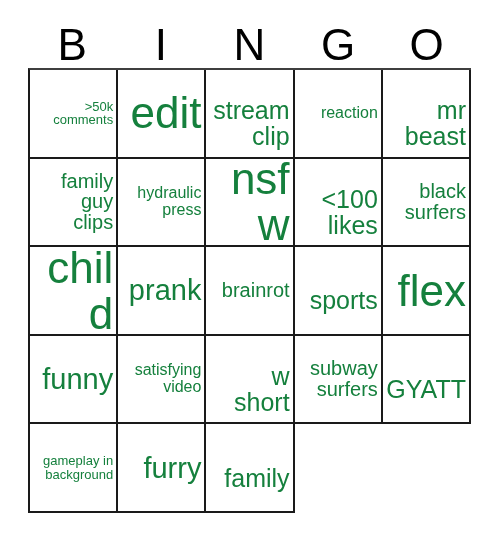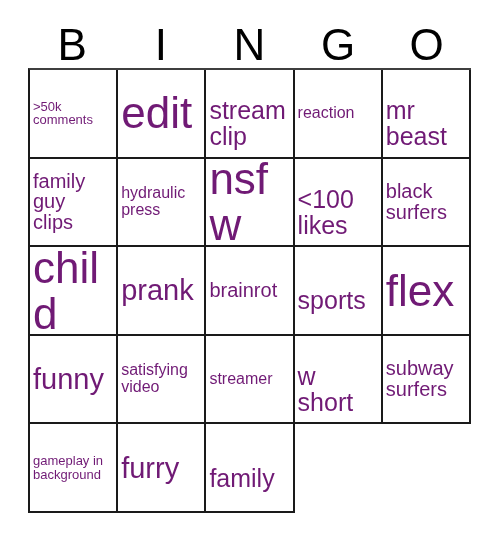--- a/index.html
+++ b/index.html
@@ -64,23 +64,23 @@
     display: flex;
     align-items: center;
     justify-content: center;
     padding: 1px 3px;
     overflow: hidden;
     background: #ffffff;
   }
   .cell-text {
     display: block;
     width: 100%;
-    text-align: left;
+    text-align: right;
     line-height: 1.04;
-    color: #701a75;
+    color: #15803d;
     word-wrap: break-word;
     white-space: pre-line;
   }
   
   .fs-xl   { font-size: 44px; }
   .fs-lg   { font-size: 29px; }
   .fs-md   { font-size: 25px; margin-top: 20px; }
   .fs-sm   { font-size: 20px; }
   .fs-xs   { font-size: 16px; }
   .fs-xxs  { font-size: 13px; }
@@ -153,29 +153,29 @@
         <span class="cell-text fs-xl">flex</span>
       </div>
       <div class="cell">
         <span class="cell-text fs-lg">funny</span>
       </div>
       <div class="cell">
         <span class="cell-text fs-xs">satisfying
 video</span>
       </div>
       <div class="cell">
-        <span class="cell-text fs-xs">streamer</span>
-      </div>
-      <div class="cell">
         <span class="cell-text fs-md">w
 short</span>
       </div>
       <div class="cell">
         <span class="cell-text fs-sm">subway
 surfers</span>
+      </div>
+      <div class="cell">
+        <span class="cell-text fs-md">GYATT</span>
       </div>
       <div class="cell">
         <span class="cell-text fs-xxs">gameplay in
 background</span>
       </div>
       <div class="cell">
         <span class="cell-text fs-lg">furry</span>
       </div>
       <div class="cell">
         <span class="cell-text fs-md">family</span>

